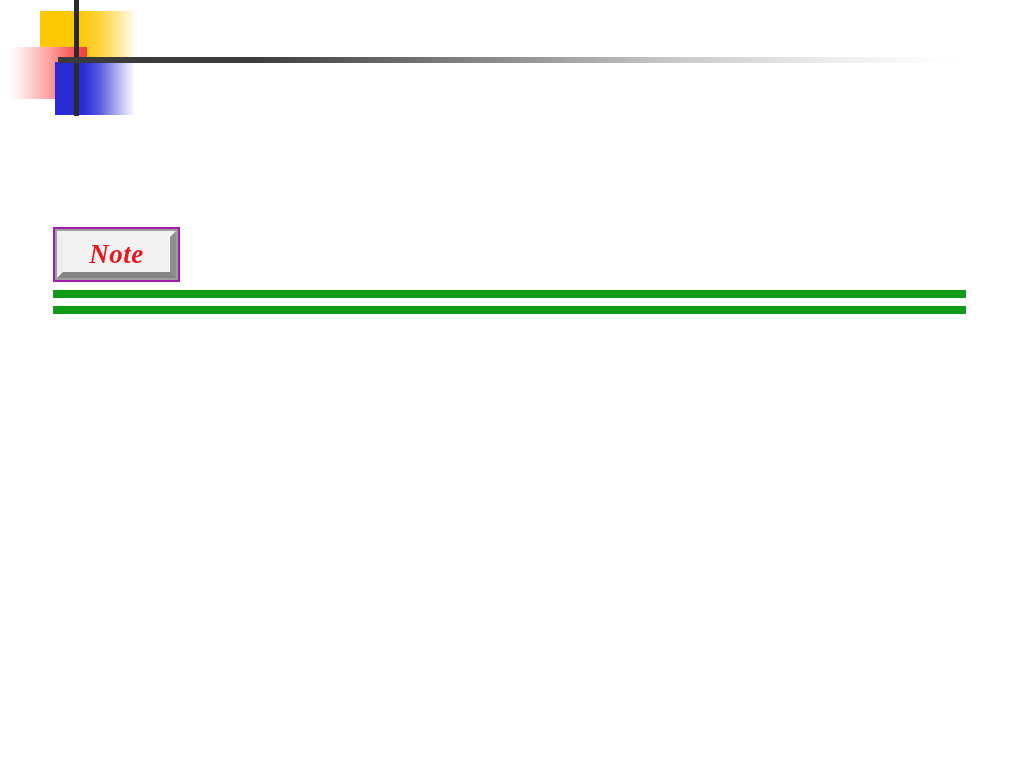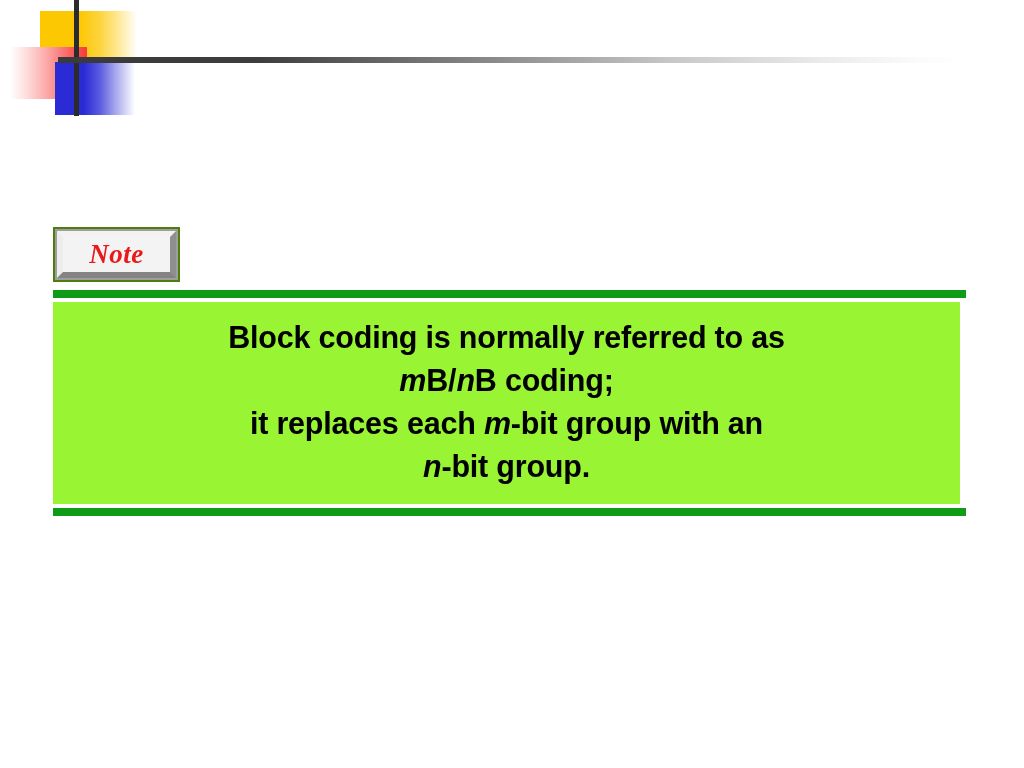--- a/index.html
+++ b/index.html
@@ -73,21 +73,21 @@
   }
 
   
   #note-button {
     position: absolute;
     left: 53px;
     top: 227px;
     width: 127px;
     height: 55px;
     box-sizing: border-box;
-    border: 2px solid #4d7c0f;
+    border: 2px solid #a21caf;
     background: #9E9E9E;
     padding: 2px;
   }
   #note-button-inner {
     width: 100%;
     height: 100%;
     box-sizing: border-box;
     border-top: 6px solid #F2F2F2;
     border-left: 6px solid #EDEDED;
     border-right: 6px solid #8F8F8F;
@@ -155,23 +155,15 @@
 
 <div id="note-button">
   <div id="note-button-inner">
     <span id="note-label">Note</span>
   </div>
 </div>
 
 <div id="note-block">
   <div class="green-rule"></div>
   <div class="rule-gap"></div>
-  <div id="note-body">
-    <div id="note-text">
-      <span>Block coding is normally referred to as</span><br>
-      <em>m</em><span>B/</span><em>n</em><span>B coding;</span><br>
-      <span>it replaces each </span><em>m</em><span>-bit group with an</span><br>
-      <em>n</em><span>-bit group.</span>
-    </div>
-  </div>
   <div class="rule-gap"></div>
   <div class="green-rule"></div>
 </div>
 
 </body></html>

